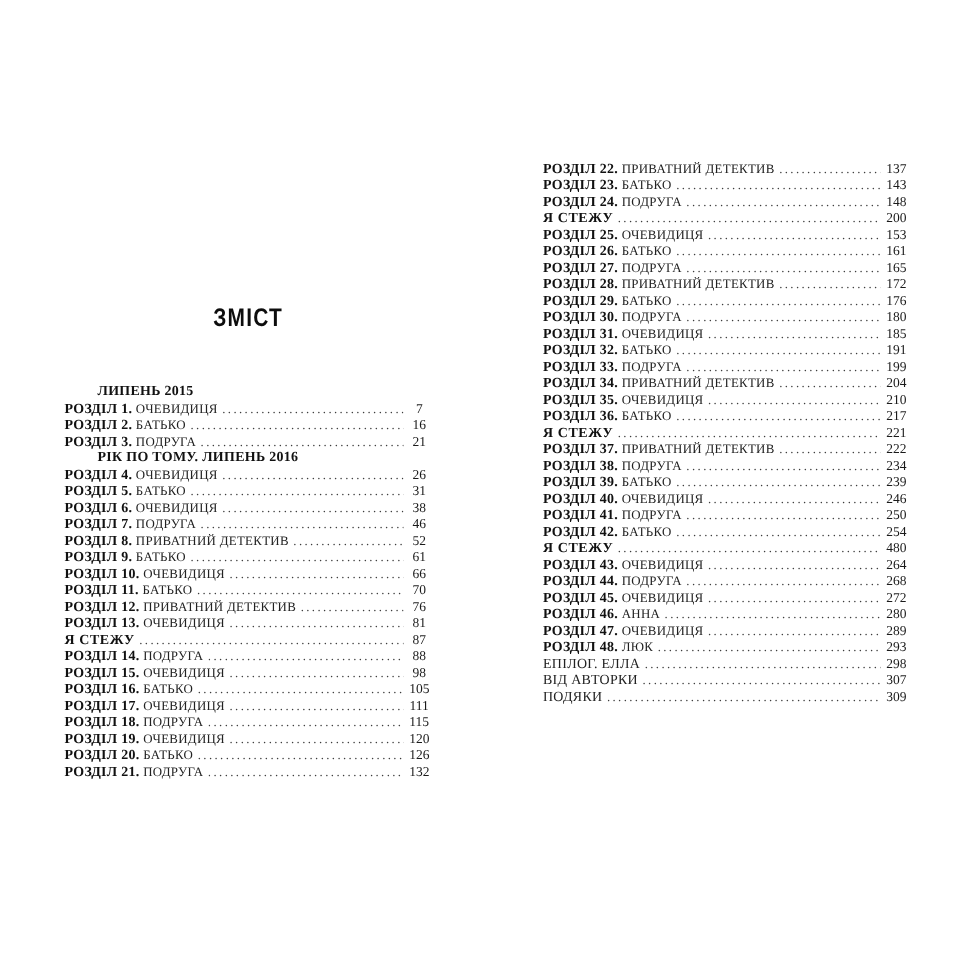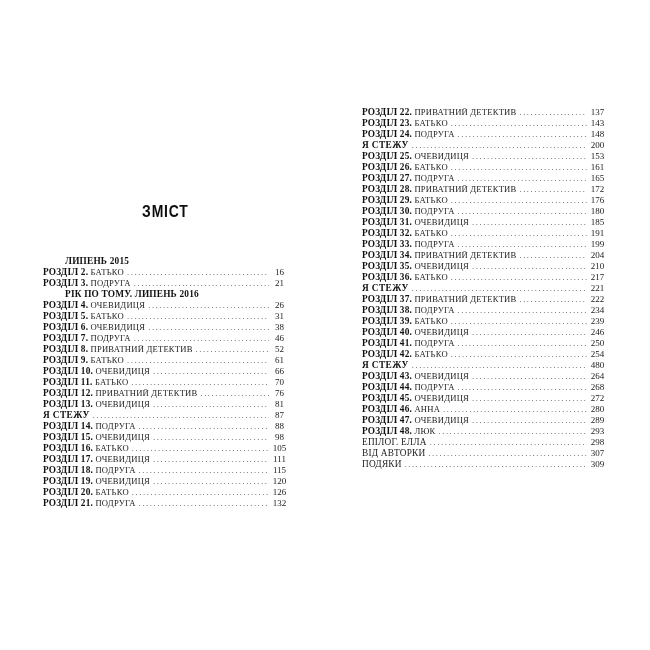--- a/index.html
+++ b/index.html
@@ -78,20 +78,25 @@
 
 <div id="canvas">
   <div class="toc-title">
     <span class="squeeze">ЗМІСТ</span>
   </div>
   <div id="col-left" class="toc-col">
       <div class="row t-header">
         <span class="label">ЛИПЕНЬ 2015</span>
       </div>
       <div class="row t-chapter">
+        <span class="label"><span class="lbl-b">РОЗДІЛ 1.</span><span class="lbl-t">&nbsp;ОЧЕВИДИЦЯ</span></span>
+        <span class="dots"></span>
+        <span class="pagenum">7</span>
+      </div>
+      <div class="row t-chapter">
         <span class="label"><span class="lbl-b">РОЗДІЛ 2.</span><span class="lbl-t">&nbsp;БАТЬКО</span></span>
         <span class="dots"></span>
         <span class="pagenum">16</span>
       </div>
       <div class="row t-chapter">
         <span class="label"><span class="lbl-b">РОЗДІЛ 3.</span><span class="lbl-t">&nbsp;ПОДРУГА</span></span>
         <span class="dots"></span>
         <span class="pagenum">21</span>
       </div>
       <div class="row t-header">

